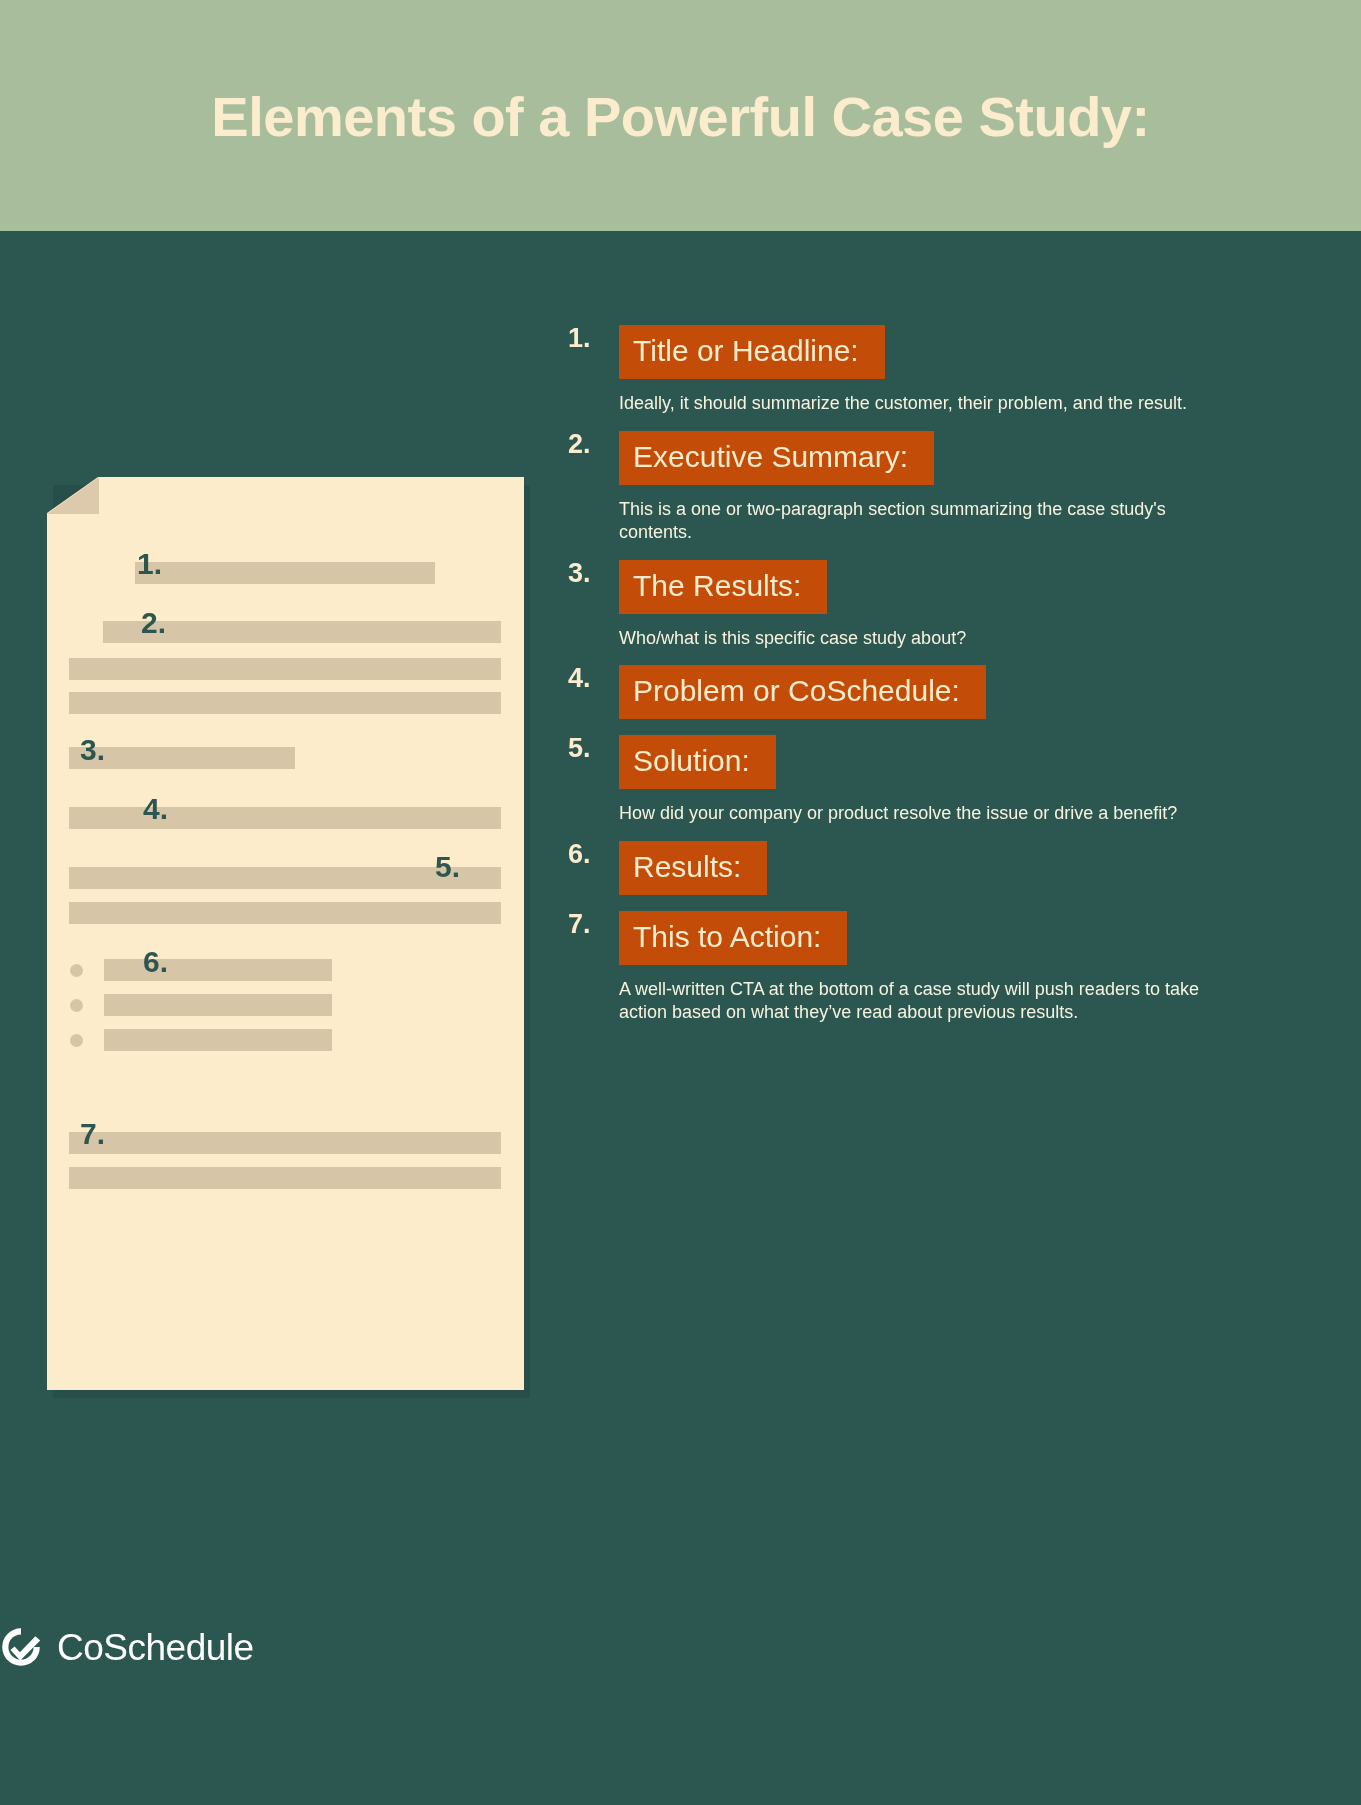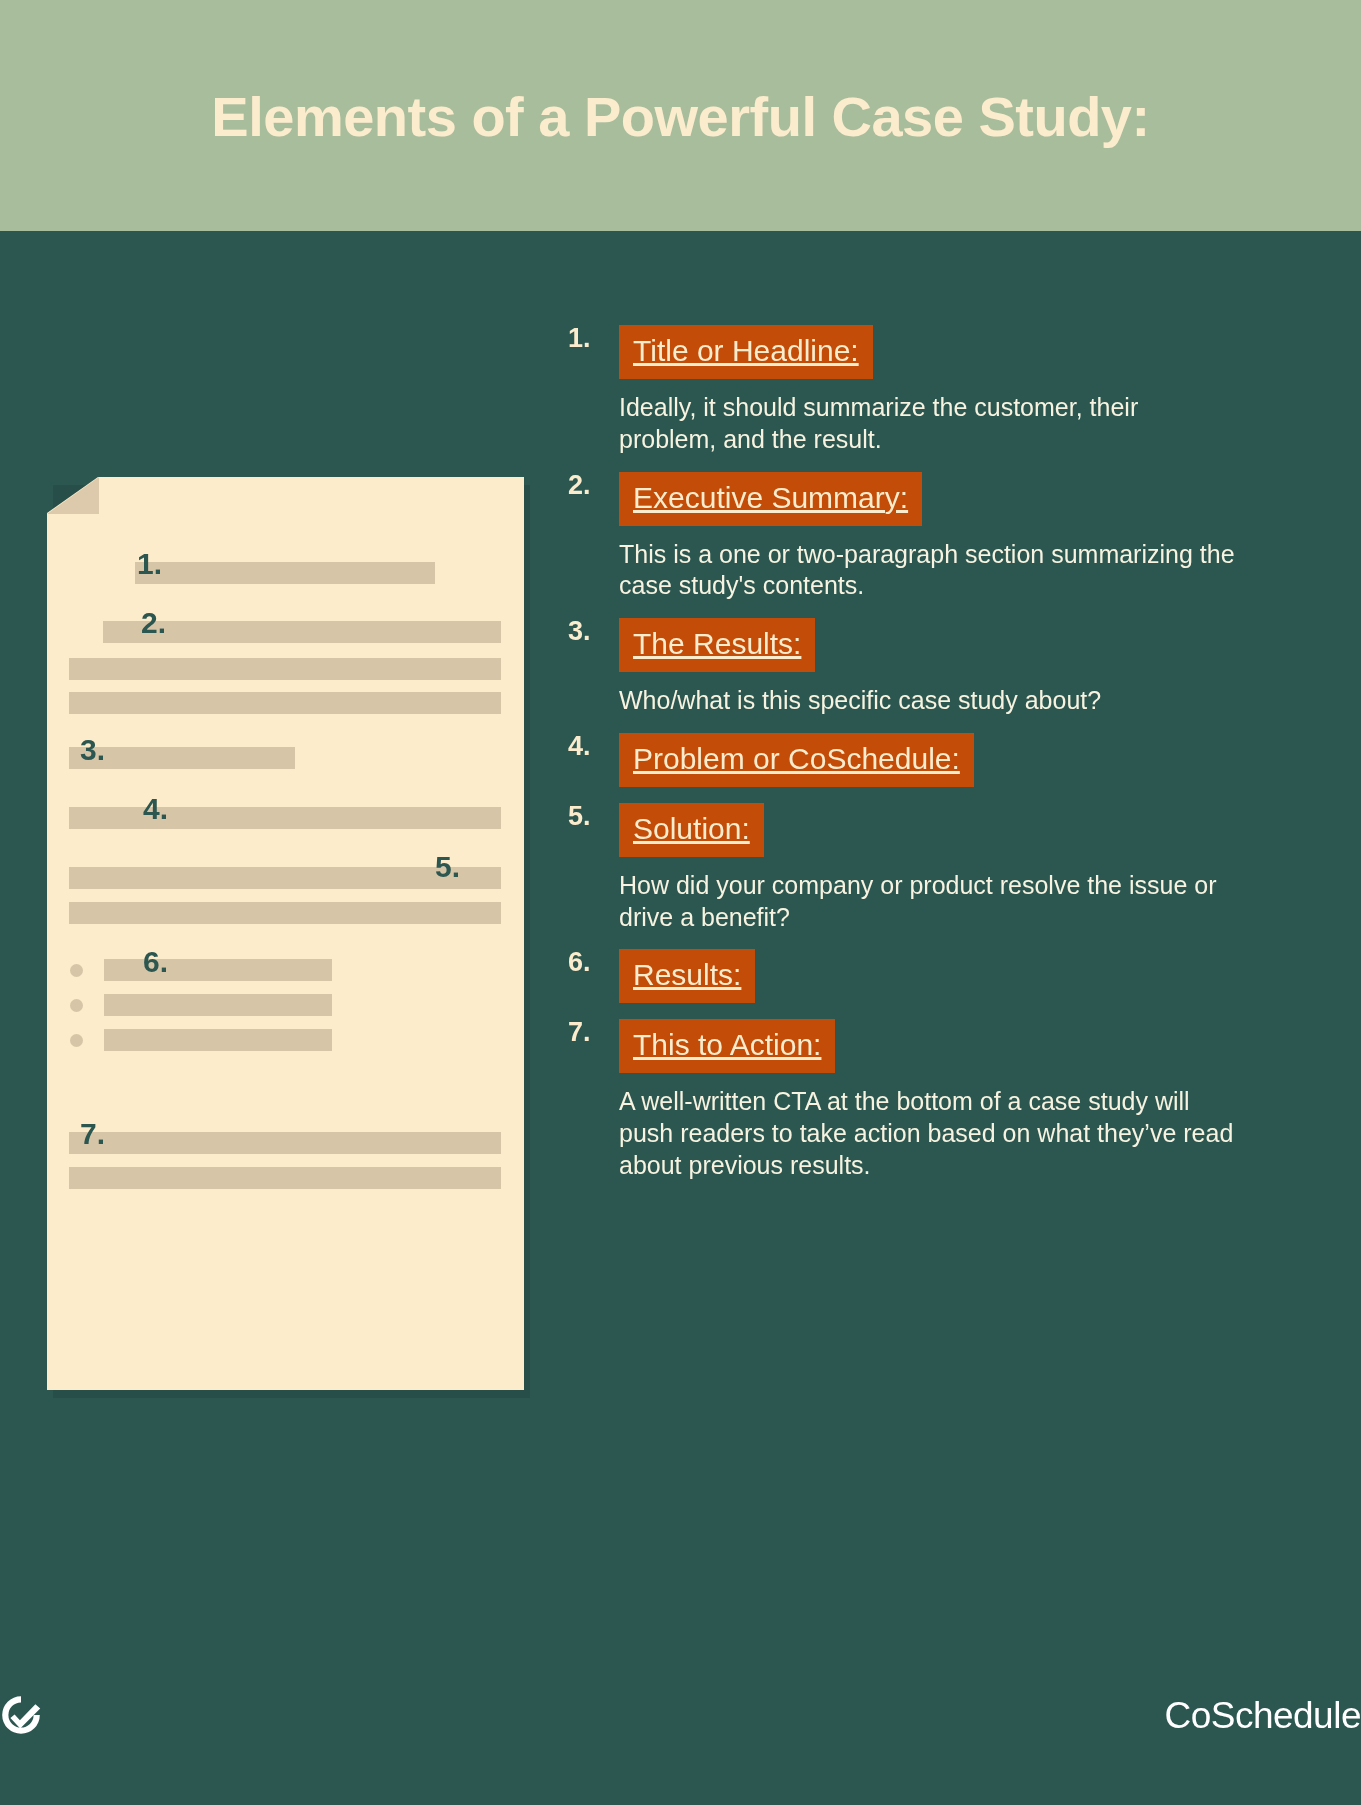--- a/index.html
+++ b/index.html
@@ -120,41 +120,40 @@
   }
   .item-body {
     margin-left: 51px;
   }
   .item-label {
     display: inline-block;
     background: #c24c08;
     color: #fbeccd;
     font-size: 30px;
     line-height: 1;
-    padding: 11px 14px 13px 14px;
+    padding: 11px 26px 13px 14px;
     white-space: nowrap;
-    text-decoration: underline;
   }
   .item-desc {
     color: #f7f3e0;
-    font-size: 25px;
+    font-size: 18px;
     line-height: 1.27;
     margin-top: 13px;
     max-width: 620px;
   }
 
   
   .footer {
     position: absolute;
     left: 0;
-    top: 1694px;
+    top: 1626px;
     width: 1361px;
     display: flex;
     align-items: center;
-    justify-content: space-between;
+    justify-content: flex-start;
     gap: 15px;
   }
   .logo-mark {
     width: 42px;
     height: 42px;
     display: block;
   }
   .logo-text {
     color: #ffffff;
     font-size: 37px;

